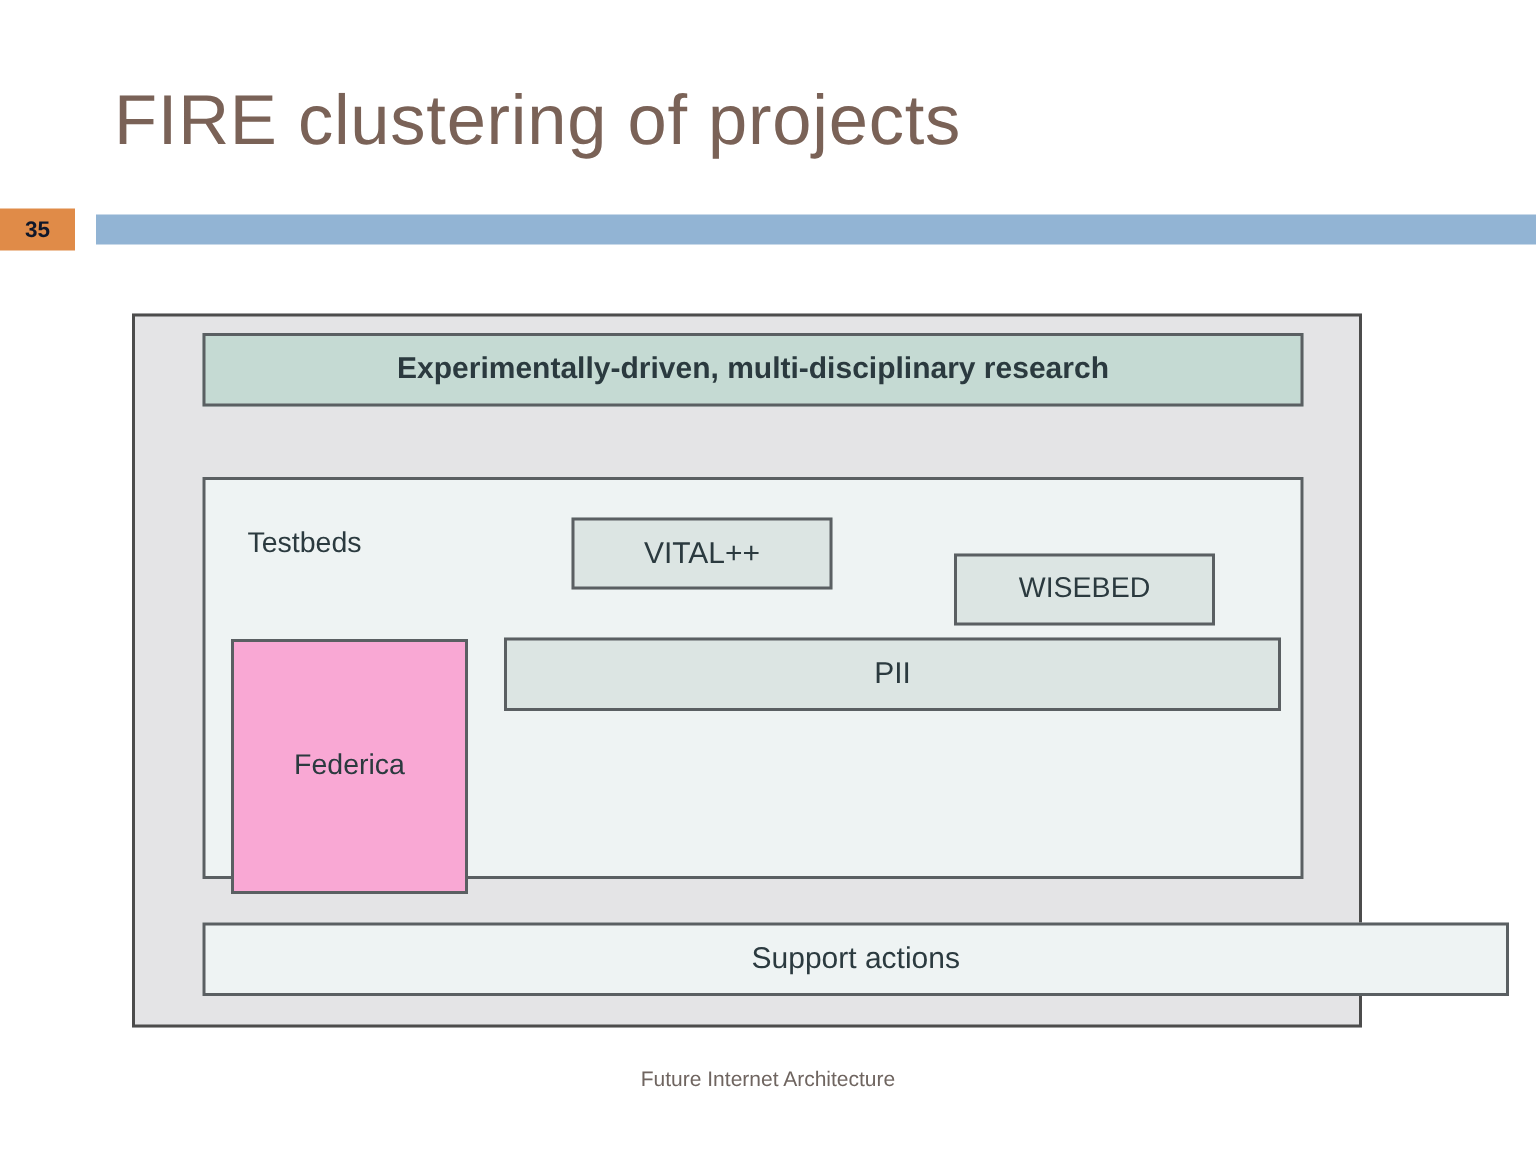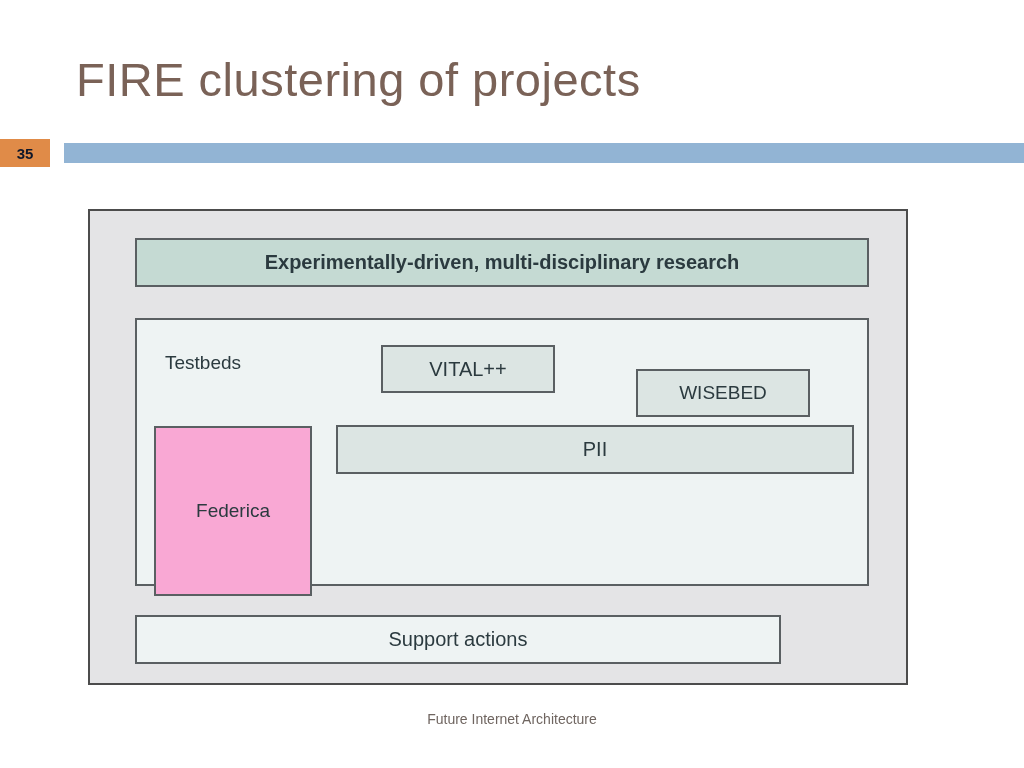--- a/index.html
+++ b/index.html
@@ -69,21 +69,21 @@
     display: flex;
     align-items: center;
     justify-content: center;
     color: #2b3a3f;
     border: 2px solid #5a5f62;
   }
 
   
   .research-band {
     left: 45px;
-    top: 27px;
+    top: 11px;
     width: 734px;
     height: 49px;
     background: #c5dad3;
     font-size: 20px;
     font-weight: 600;
   }
 
   
   .testbeds-panel {
     position: absolute;
@@ -143,21 +143,21 @@
     width: 518px;
     height: 49px;
     background: #dce5e3;
     font-size: 20px;
   }
 
   
   .support-actions {
     left: 45px;
     top: 404px;
-    width: 646px;
+    width: 871px;
     height: 49px;
     background: #eef3f3;
     font-size: 20px;
   }
 
   
   .footer-text {
     position: absolute;
     left: 0;
     top: 711px;

